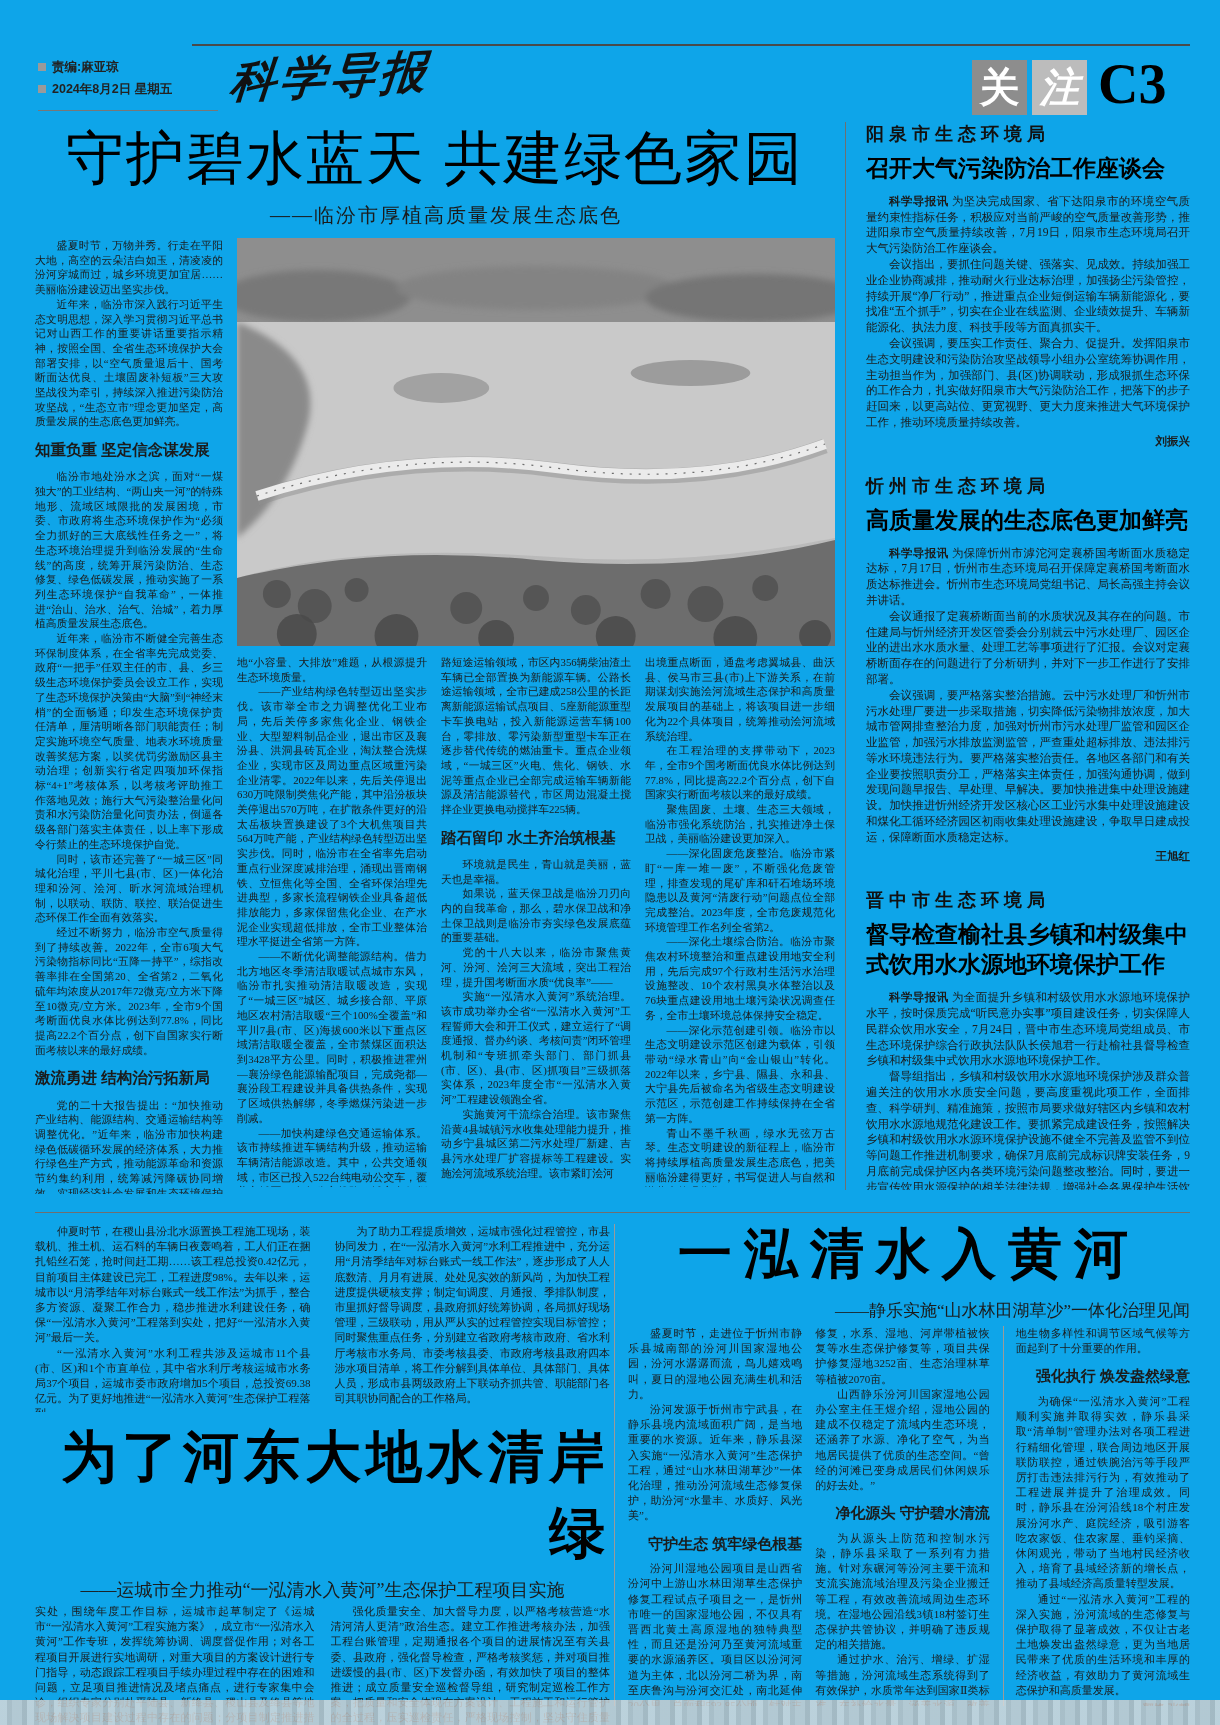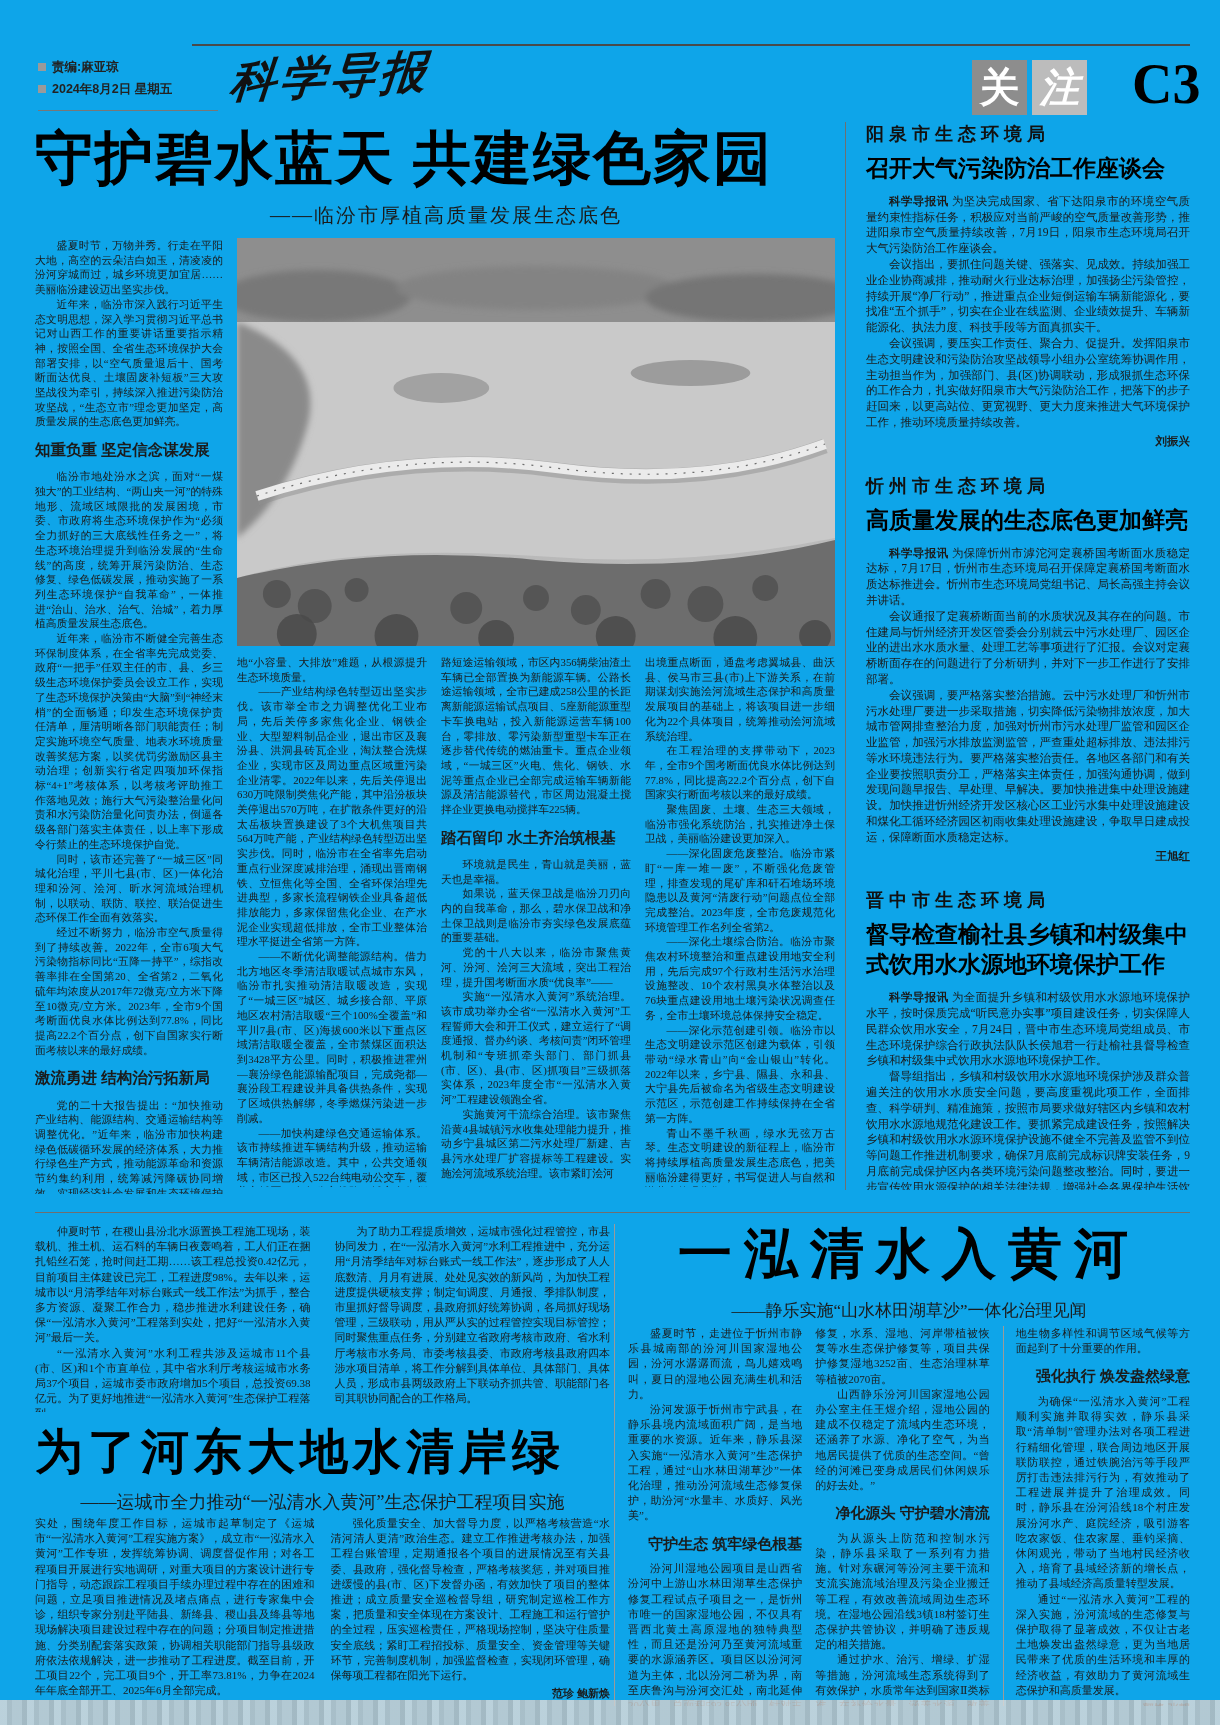--- a/index.html
+++ b/index.html
@@ -11,25 +11,25 @@
   .ed-block{position:absolute;left:38px;top:56px;font-family:"Liberation Sans",sans-serif;
             font-size:12.5px;font-weight:600;color:#222;line-height:22px}
   .sq{display:inline-block;width:8px;height:8px;background:#9a9a9a;margin-right:6px}
   .ed-rule{position:absolute;left:38px;top:110px;width:180px;height:1px;background:#777}
   .masthead{position:absolute;left:230px;top:46px;font-size:46px;font-weight:bold;font-style:italic;
             font-family:"Liberation Serif",serif;transform:rotate(-3deg) skewX(-8deg);letter-spacing:4px;color:#111}
   .sec-box{position:absolute;top:60px;width:55px;height:55px;text-align:center;line-height:55px;
            font-size:40px;font-weight:bold;color:#fff;font-family:"Liberation Sans",sans-serif}
   .sec-box.b1{left:972px;background:#8d8d8d}
   .sec-box.b2{left:1032px;background:#bcbcbc;font-family:"Liberation Serif",serif;font-style:italic}
-  .page-no{position:absolute;left:1132px;top:52px;font-size:56px;font-weight:bold;
+  .page-no{position:absolute;left:1098px;top:52px;font-size:56px;font-weight:bold;
            font-family:"Liberation Serif",serif;color:#000}
   
-  .main-head{position:absolute;left:35px;top:120px;width:800px;
-             font-family:"Liberation Sans",sans-serif;font-weight:700;font-size:58px;letter-spacing:2px;color:#000}
+  .main-head{position:absolute;left:35px;top:120px;width:800px;text-align:center;
+             font-family:"Liberation Sans",sans-serif;font-weight:400;font-size:58px;letter-spacing:2px;color:#000}
   .main-sub{position:absolute;left:46px;top:202px;width:800px;text-align:center;font-size:20px;letter-spacing:2px}
   .main-body{position:absolute;left:35px;top:238px;width:800px;height:956px;display:flex;gap:14px}
   .mcol{font-size:10.8px;line-height:14.7px;text-align:justify;overflow:hidden}
   .mcol1{width:188px;height:956px;flex:none}
   .mright{flex:1;display:flex;flex-direction:column}
   .photo{height:408px;background:#bdbdbd;overflow:hidden}
   .photo svg{display:block}
   .mcols{display:flex;gap:14px;height:532px;margin-top:9px}
   .mcols .mcol{flex:1}
   
@@ -48,26 +48,26 @@
   .sb-art+.sb-art{margin-top:24px}
   .sb-dept{font-family:"Liberation Sans",sans-serif;font-weight:600;font-size:18px;letter-spacing:5px;color:#111}
   .sb-title{font-family:"Liberation Sans",sans-serif;font-weight:800;font-size:23px;line-height:1.3;margin:8px 0 10px;color:#000}
   .sb-body{font-size:11.5px;line-height:15.8px;text-align:justify}
   
   .bdiv{position:absolute;left:35px;top:1212px;width:1155px;height:1px;background:#6f6f6f}
   .bl{position:absolute;left:35px;top:1224px;width:575px}
   .bl-p1{display:flex;gap:24px;height:188px}
   .bl-p2{display:flex;gap:16px;height:206px;}
   .bcol{flex:1;font-size:11px;line-height:15.2px;text-align:justify;overflow:hidden}
-  .bl-head{font-size:48px;font-weight:900;text-align:left;letter-spacing:5px;margin-top:8px;color:#000}
+  .bl-head{font-size:56px;font-weight:900;text-align:right;letter-spacing:5px;margin-top:8px;color:#000}
   .bl-sub{font-size:18px;text-align:center;margin:6px 0 2px}
   .vr1{position:absolute;left:614px;top:1224px;width:1px;height:482px;background:#9a9a9a}
   .br{position:absolute;left:628px;top:1218px;width:562px}
   .br-head{font-size:54px;font-weight:900;text-align:center;letter-spacing:12px;color:#000}
-  .br-sub{font-size:17px;text-align:center;margin:8px 0 4px}
+  .br-sub{font-size:17px;text-align:right;margin:8px 0 4px}
   .br-cols{display:flex;gap:13px;height:380px;margin-top:4px}
   .brc3{border-left:1px solid #9a9a9a;padding-left:12px}
   
   .scan-band{position:absolute;left:0;top:1700px;width:1220px;height:25px;opacity:.85;
      background:repeating-linear-gradient(90deg,#d9d9d9 0 7px,#c3c3c3 7px 12px,#cfcfcf 12px 22px,#bdbdbd 22px 27px)}
 </style>
 </head>
 <body>
 
 <div id="page">

